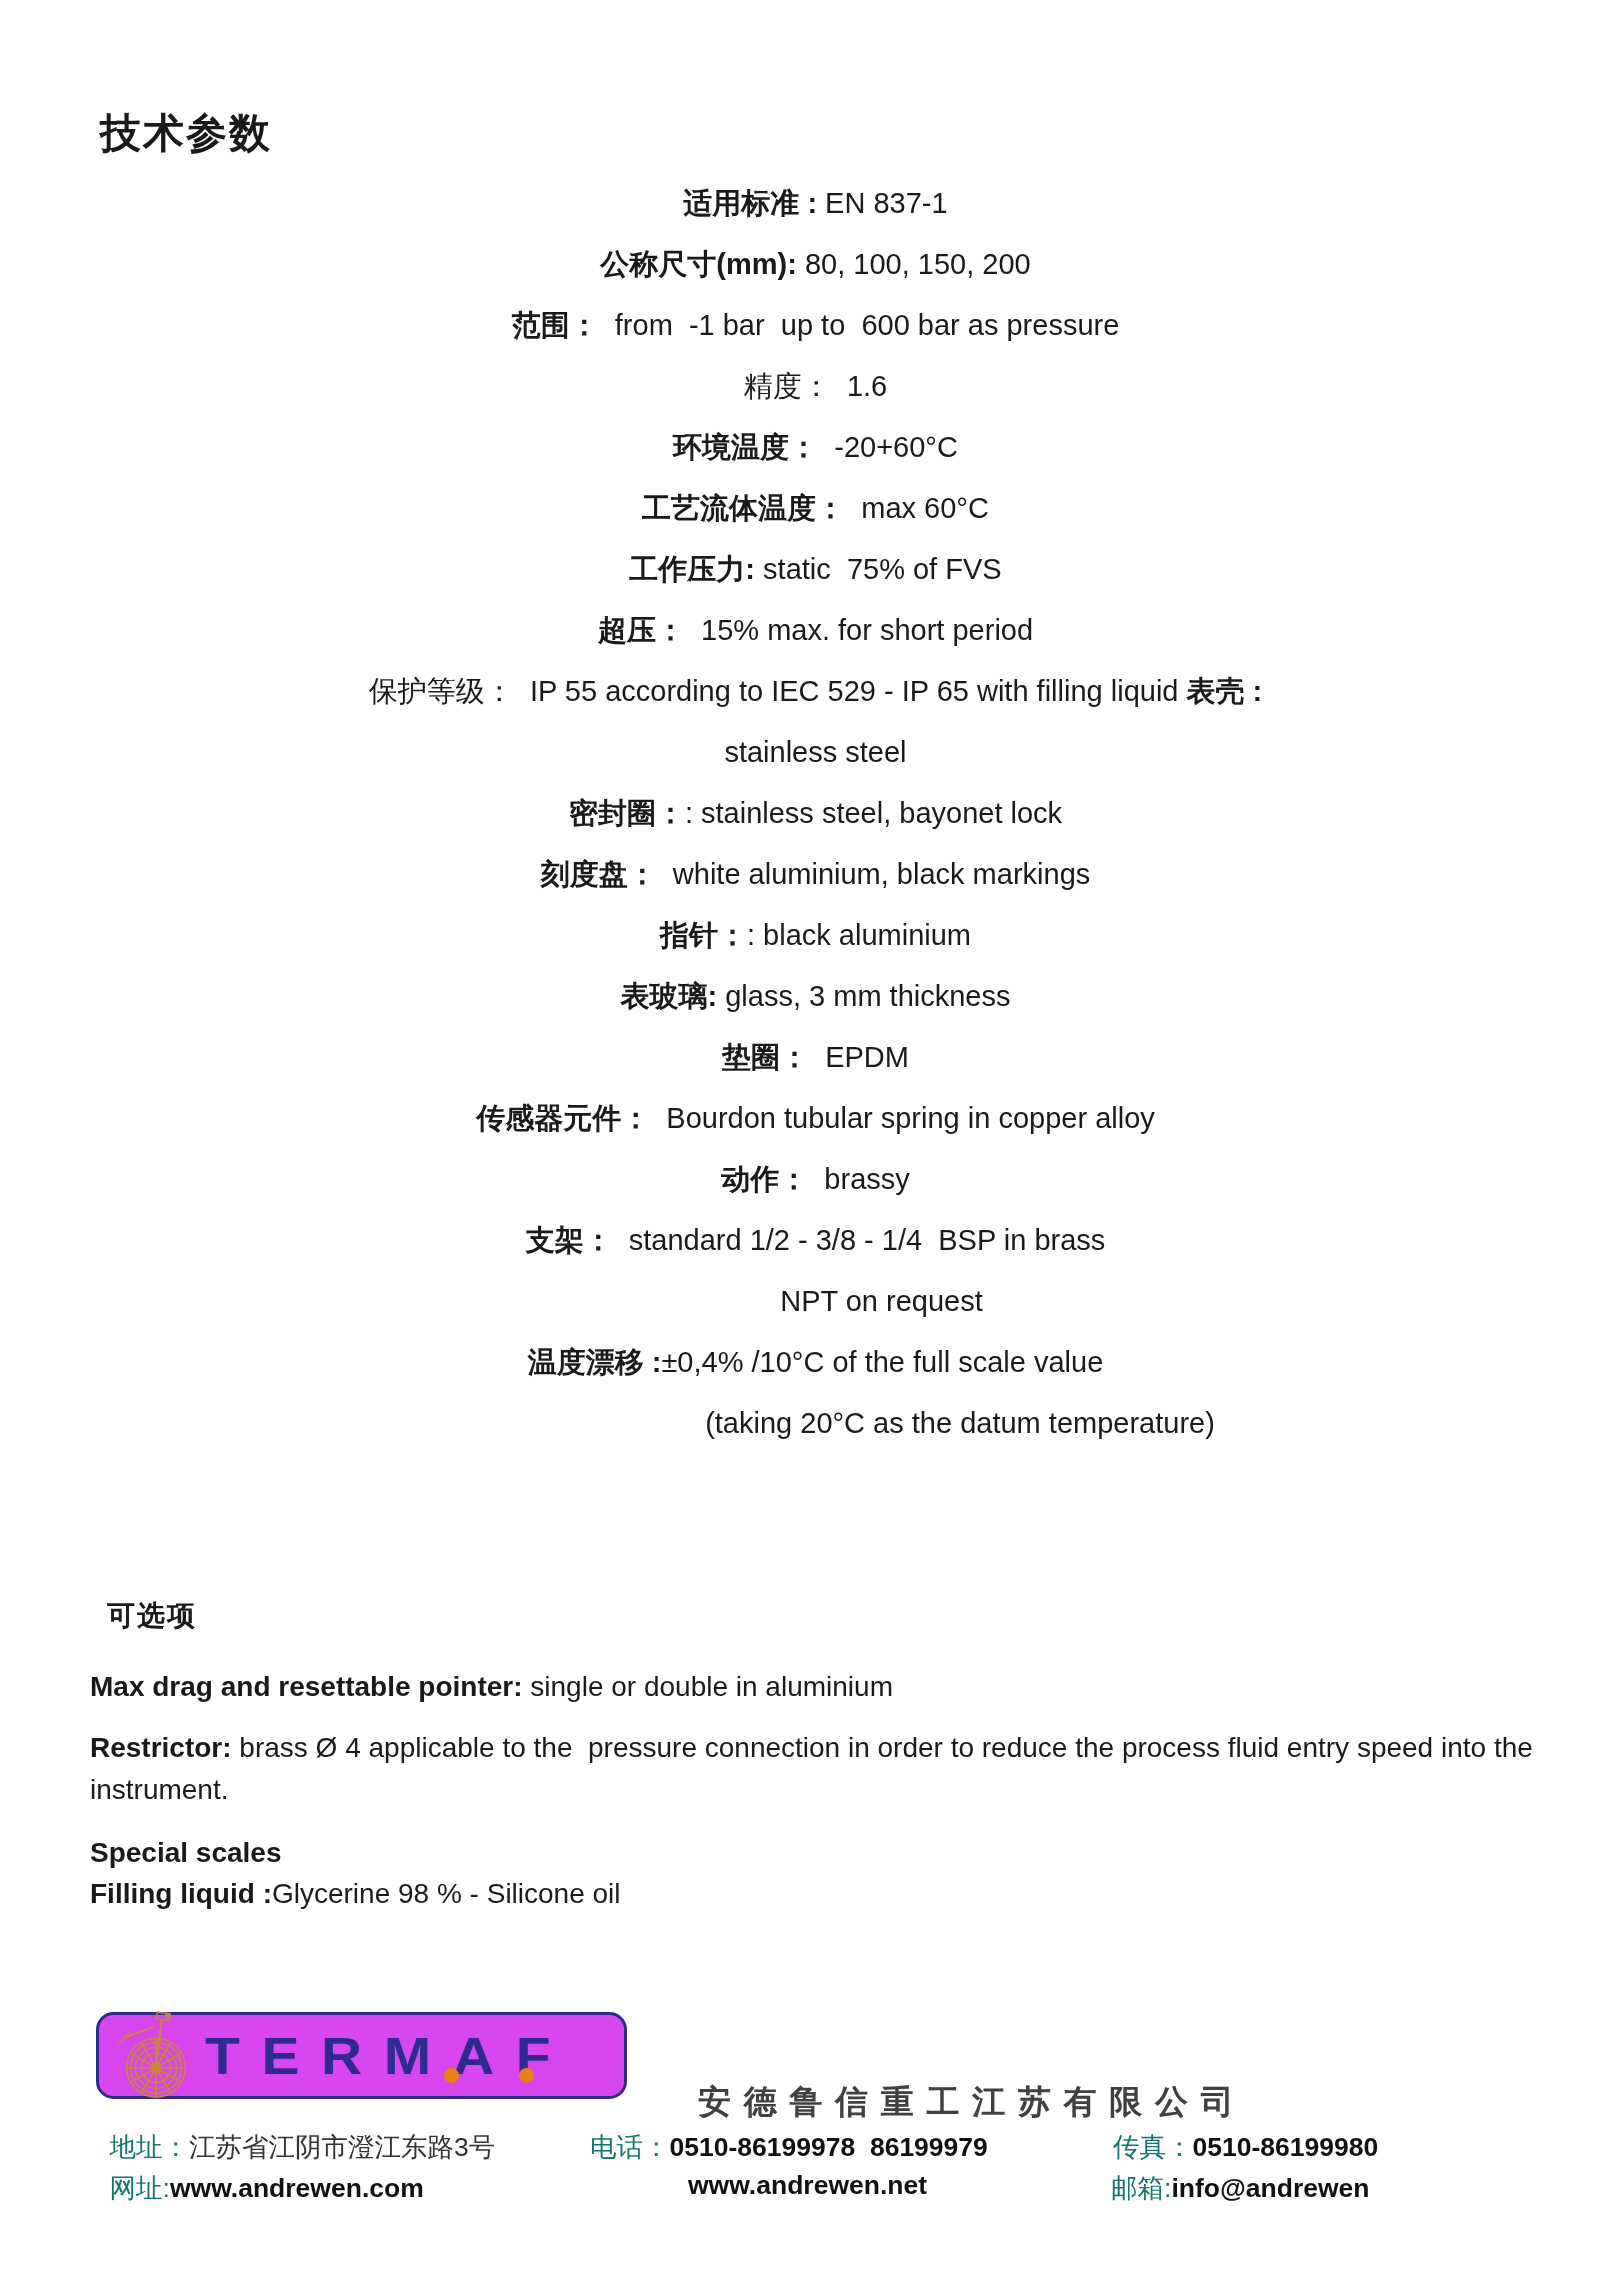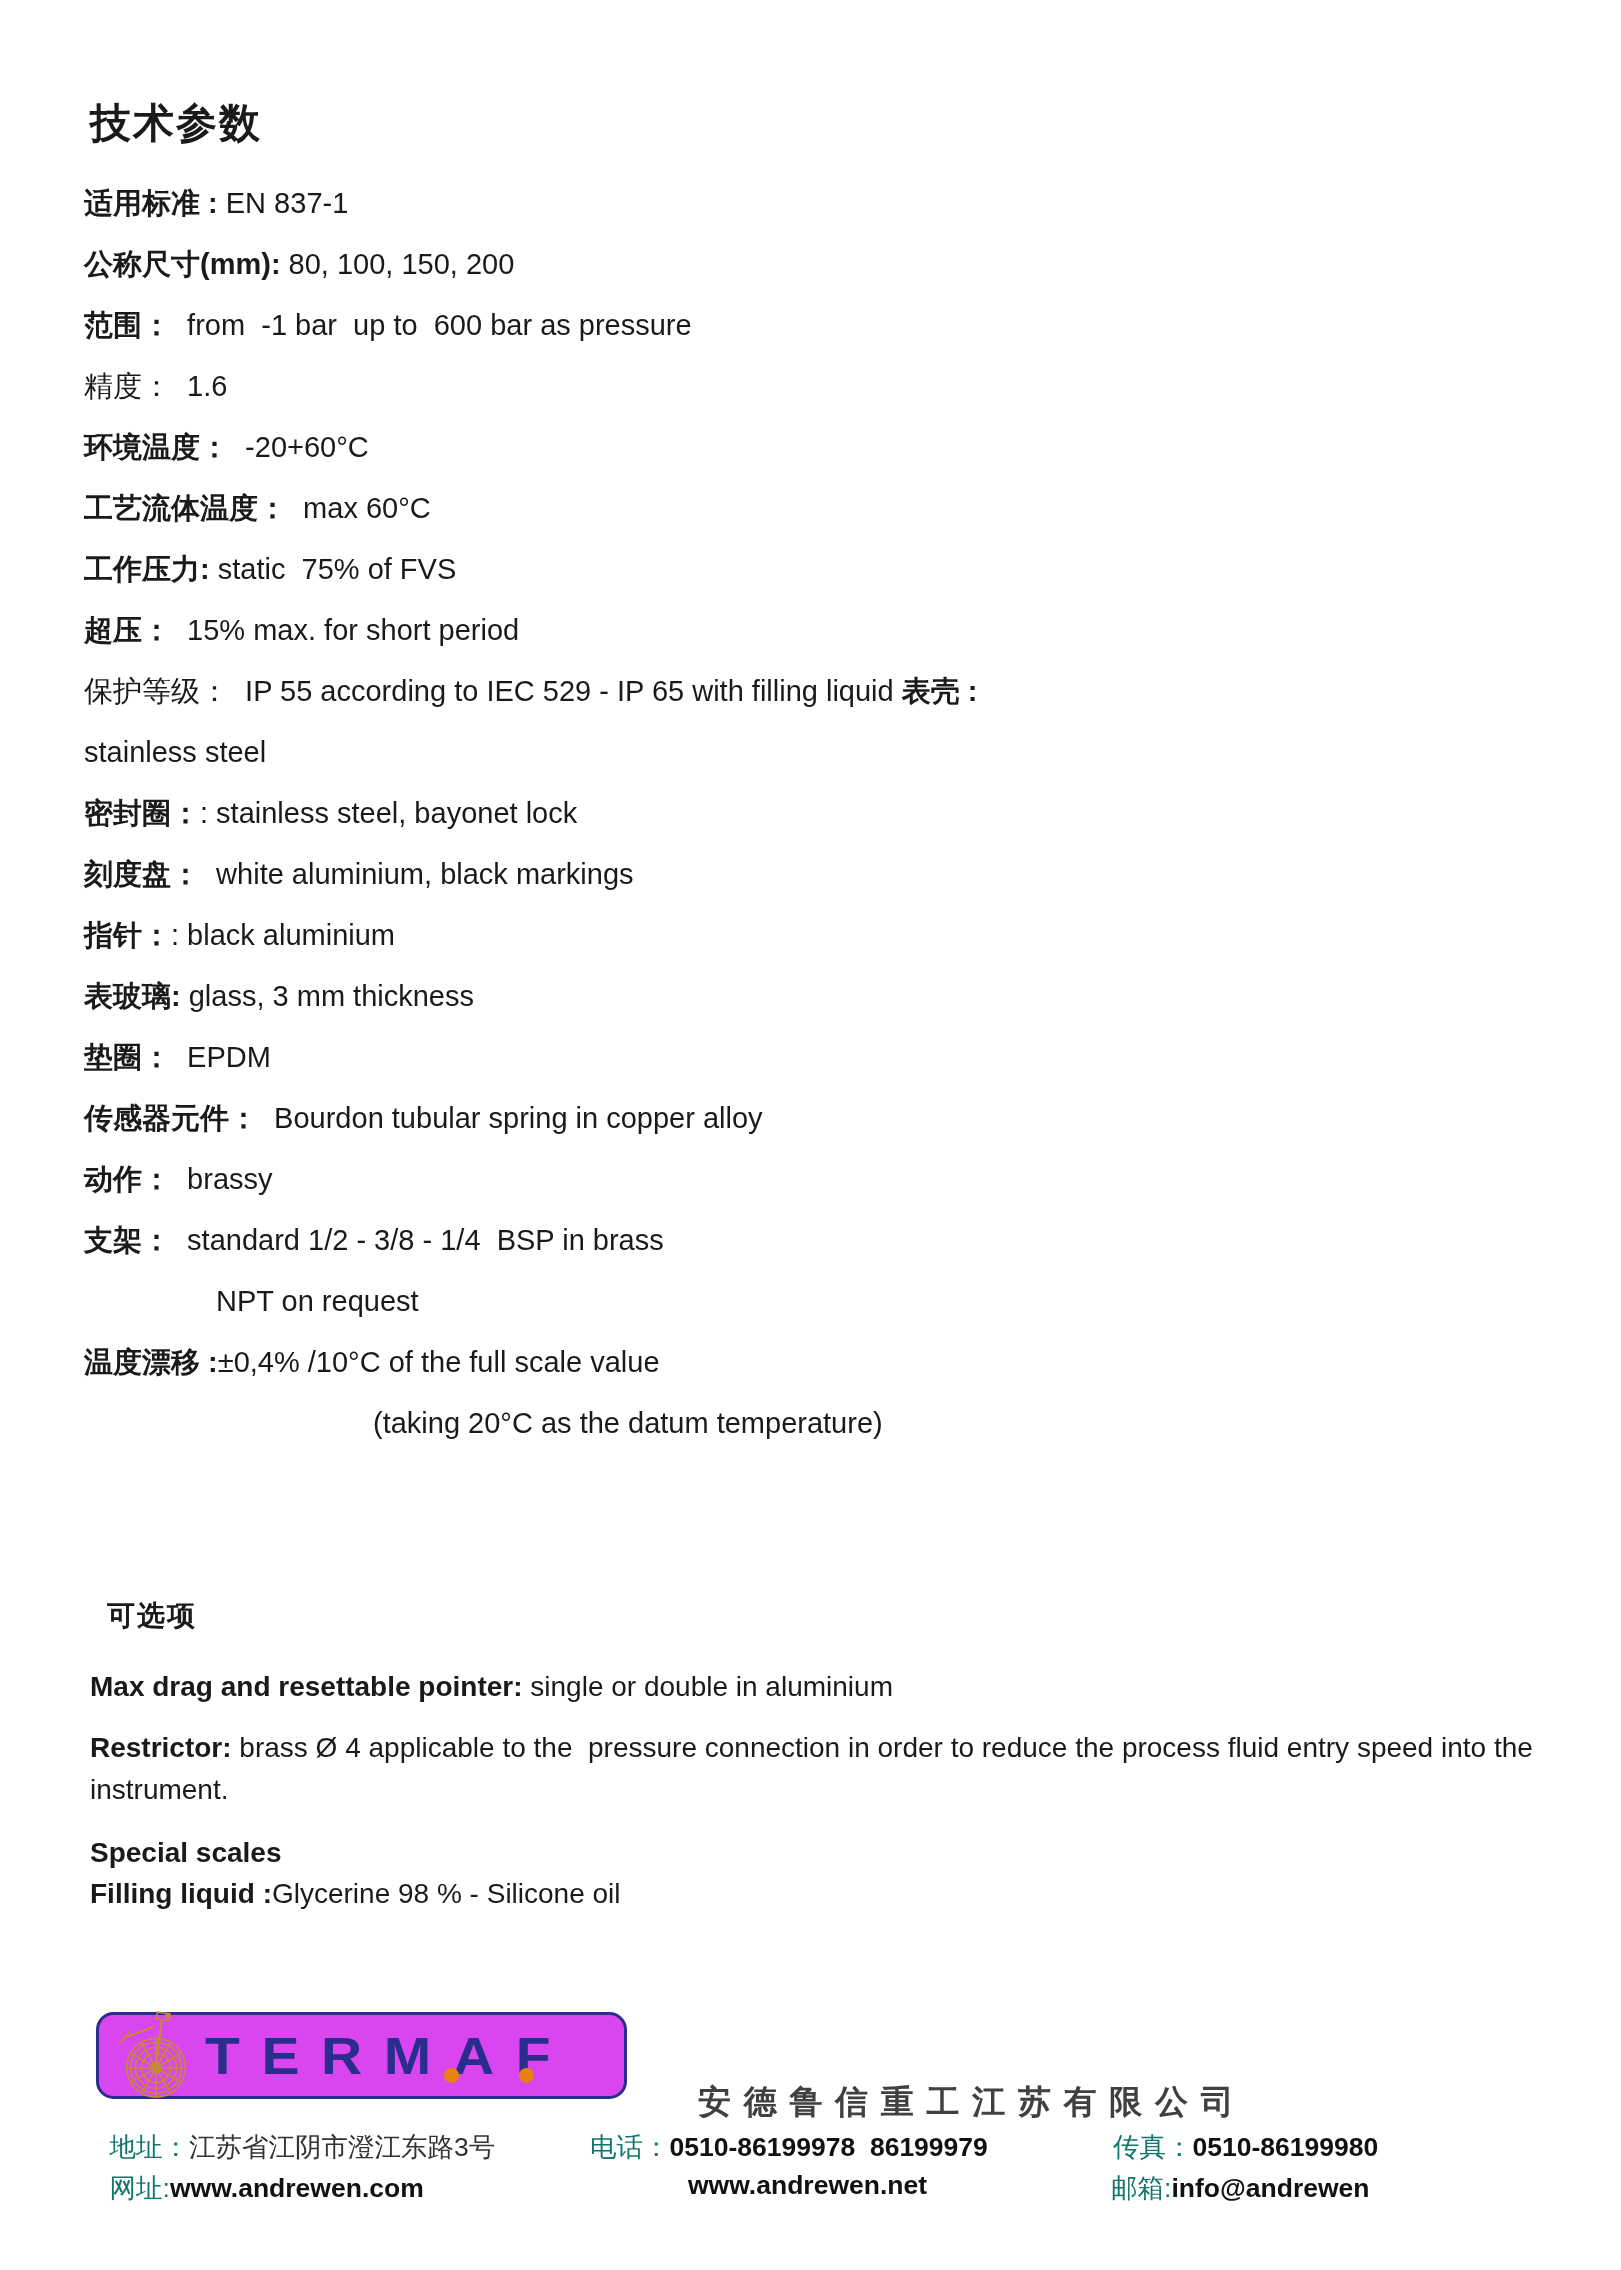--- a/index.html
+++ b/index.html
@@ -8,24 +8,24 @@
     width:1621px;height:2270px;
     background:#ffffff;
     outline:1px solid #c9c9c9;
     margin:0 auto;
     font-family:"Liberation Sans","DejaVu Sans",sans-serif;
     color:#1a1a1a;
     overflow:hidden;
   }
   .title{
     position:absolute;left:90px;top:96px;
-    font-size:41px;font-weight:600;letter-spacing:2px;margin:0;
+    font-size:41px;font-weight:600;letter-spacing:2px;margin:10px;
   }
   .specs{
-    position:absolute;left:84px;top:173px;width:1451px;
+    position:absolute;left:90px;top:173px;width:1451px;text-align:center;
   }
   .row{
     line-height:61px;min-height:61px;
     font-size:29px;
     white-space:pre-wrap;
   }
   .lbl{font-weight:bold;}
   .lbl.thin{font-weight:normal;}
   .row.indent1{padding-left:132px;}
   .row.indent2{padding-left:289px;}

